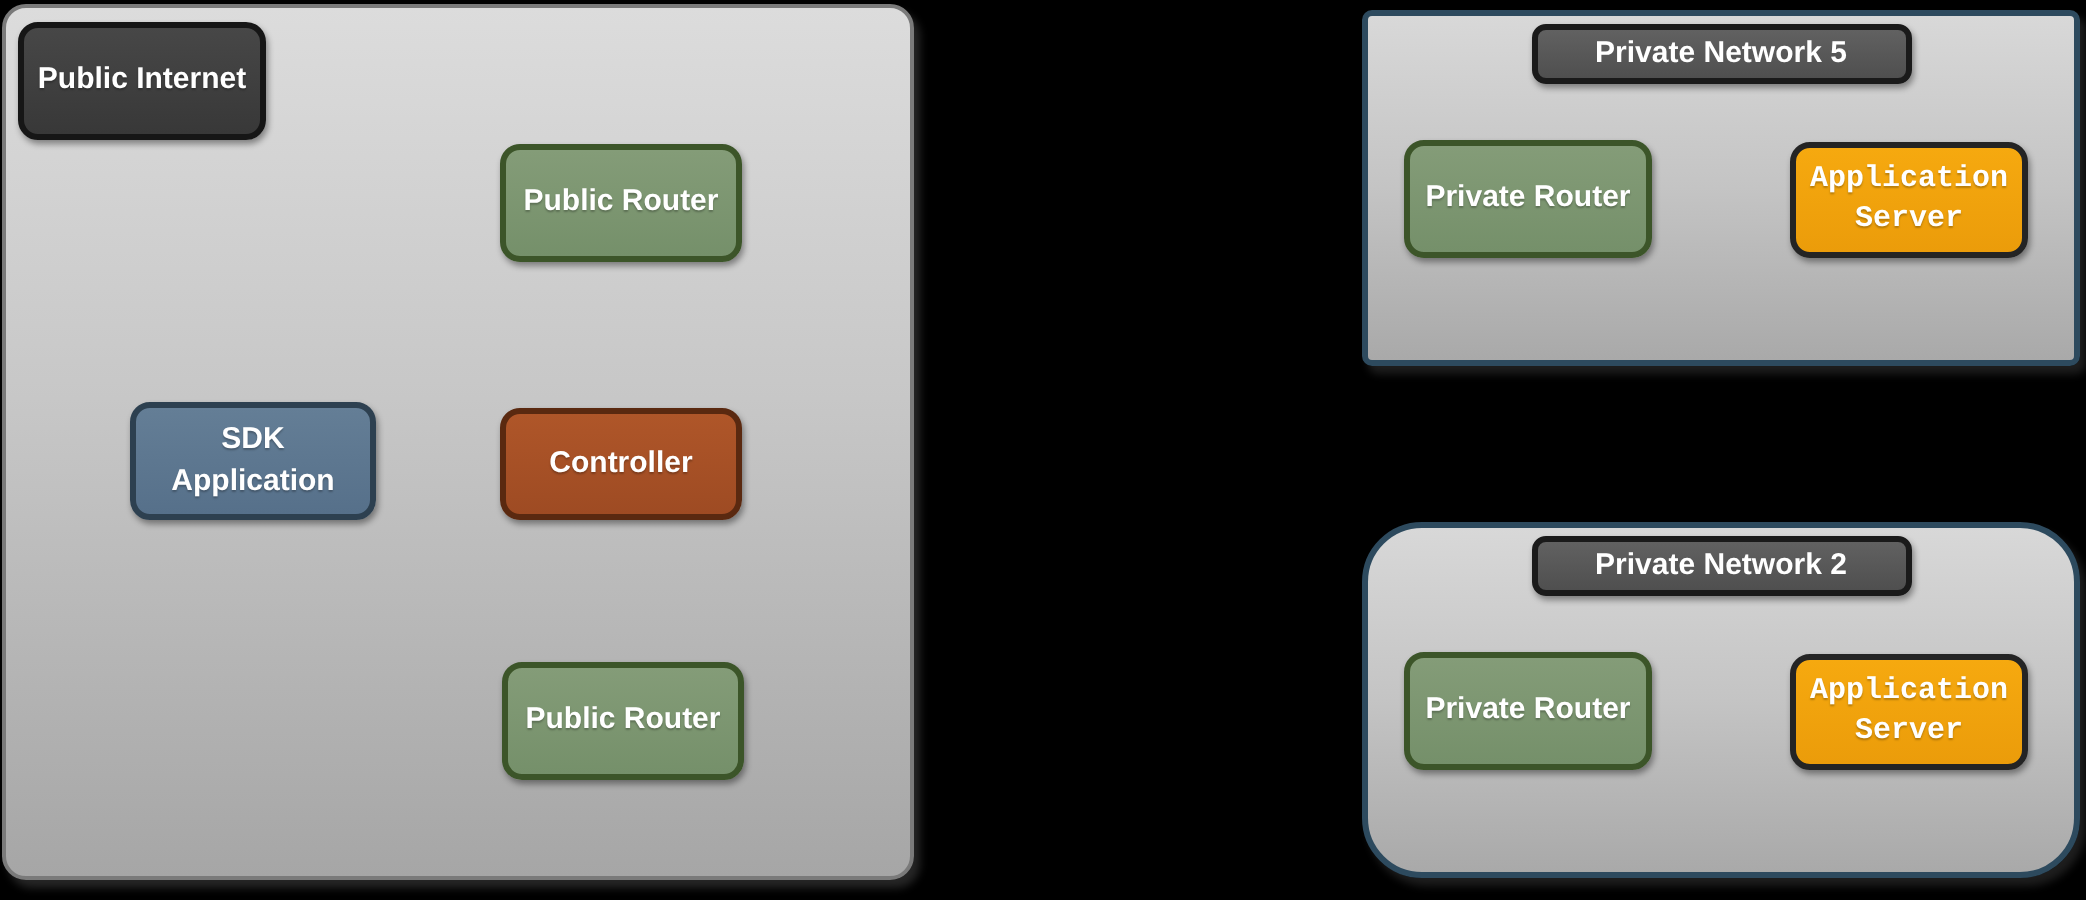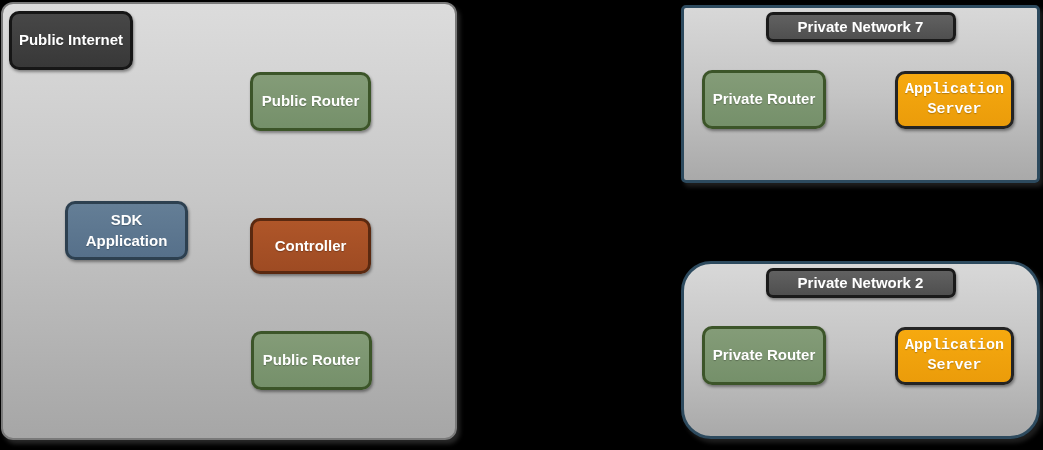--- a/index.html
+++ b/index.html
@@ -93,42 +93,42 @@
   }
   .node-orange {
     background: linear-gradient(180deg, #f6a90f, #eb9c0a);
     border: 3px solid #242424;
   }
 
   
   .n-public-internet { left: 6px;   top: 7px;   width: 124px; height: 59px; }
   .n-public-router-top { left: 247px; top: 68px; width: 121px; height: 59px; }
   .n-sdk-application { left: 26px;  top: 197px; width: 123px; height: 59px; margin-left: 36px; }
-  .n-controller { left: 247px; top: 200px; width: 121px; height: 56px; margin-top: 14px; }
+  .n-controller { left: 247px; top: 200px; width: 121px; height: 56px; }
   .n-public-router-bottom { left: 248px; top: 327px; width: 121px; height: 59px; }
 
   
   .n-private-router { left: 18px;  top: 62px; width: 124px; height: 59px; }
   .n-application-server { left: 211px; top: 63px; width: 119px; height: 58px; font-family: Liberation Mono, monospace; }
 </style>
 </head>
 <body>
 
 <div class="canvas">
 
   <div class="public-zone">
     <div class="node node-dark n-public-internet">Public Internet</div>
     <div class="node node-green n-public-router-top">Public Router</div>
     <div class="node node-blue n-sdk-application">SDK Application</div>
     <div class="node node-red n-controller">Controller</div>
     <div class="node node-green n-public-router-bottom">Public Router</div>
   </div>
 
   <div class="private-network pn1">
-    <div class="network-title">Private Network 7</div>
+    <div class="network-title">Private Network 5</div>
     <div class="node node-green n-private-router">Private Router</div>
     <div class="node node-orange n-application-server">Application Server</div>
   </div>
 
   <div class="private-network pn2">
     <div class="network-title">Private Network 2</div>
     <div class="node node-green n-private-router">Private Router</div>
     <div class="node node-orange n-application-server">Application Server</div>
   </div>
 

